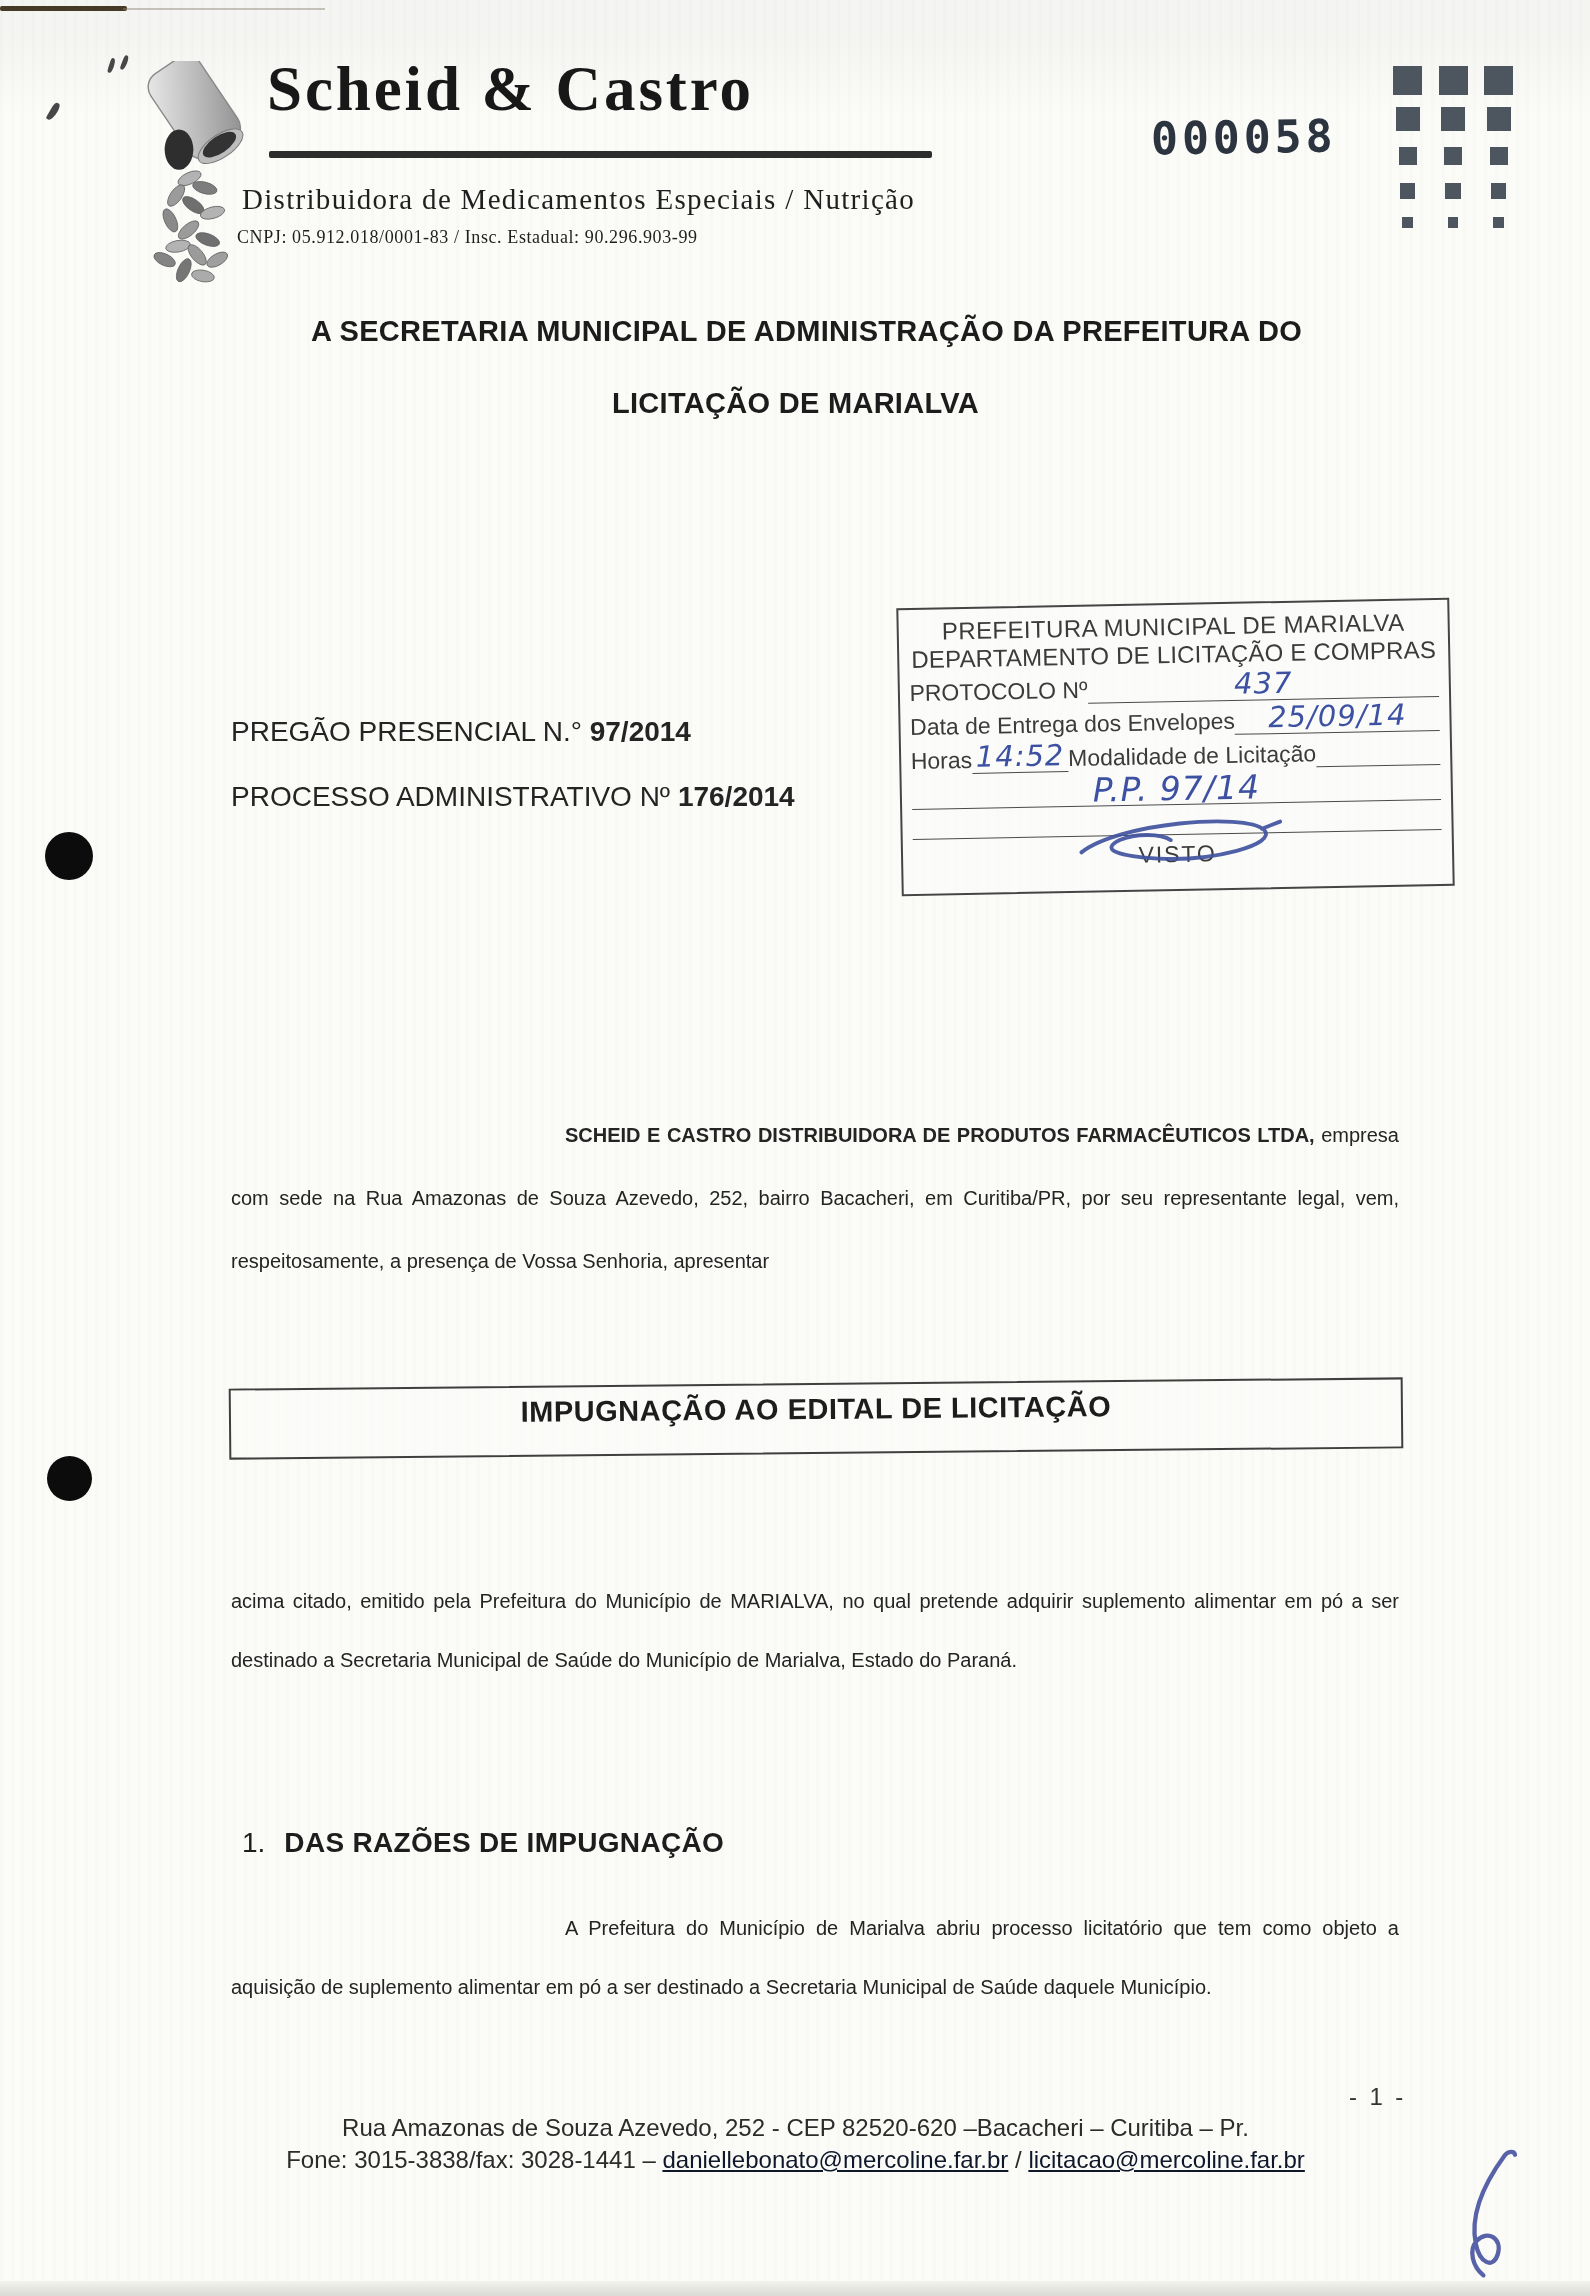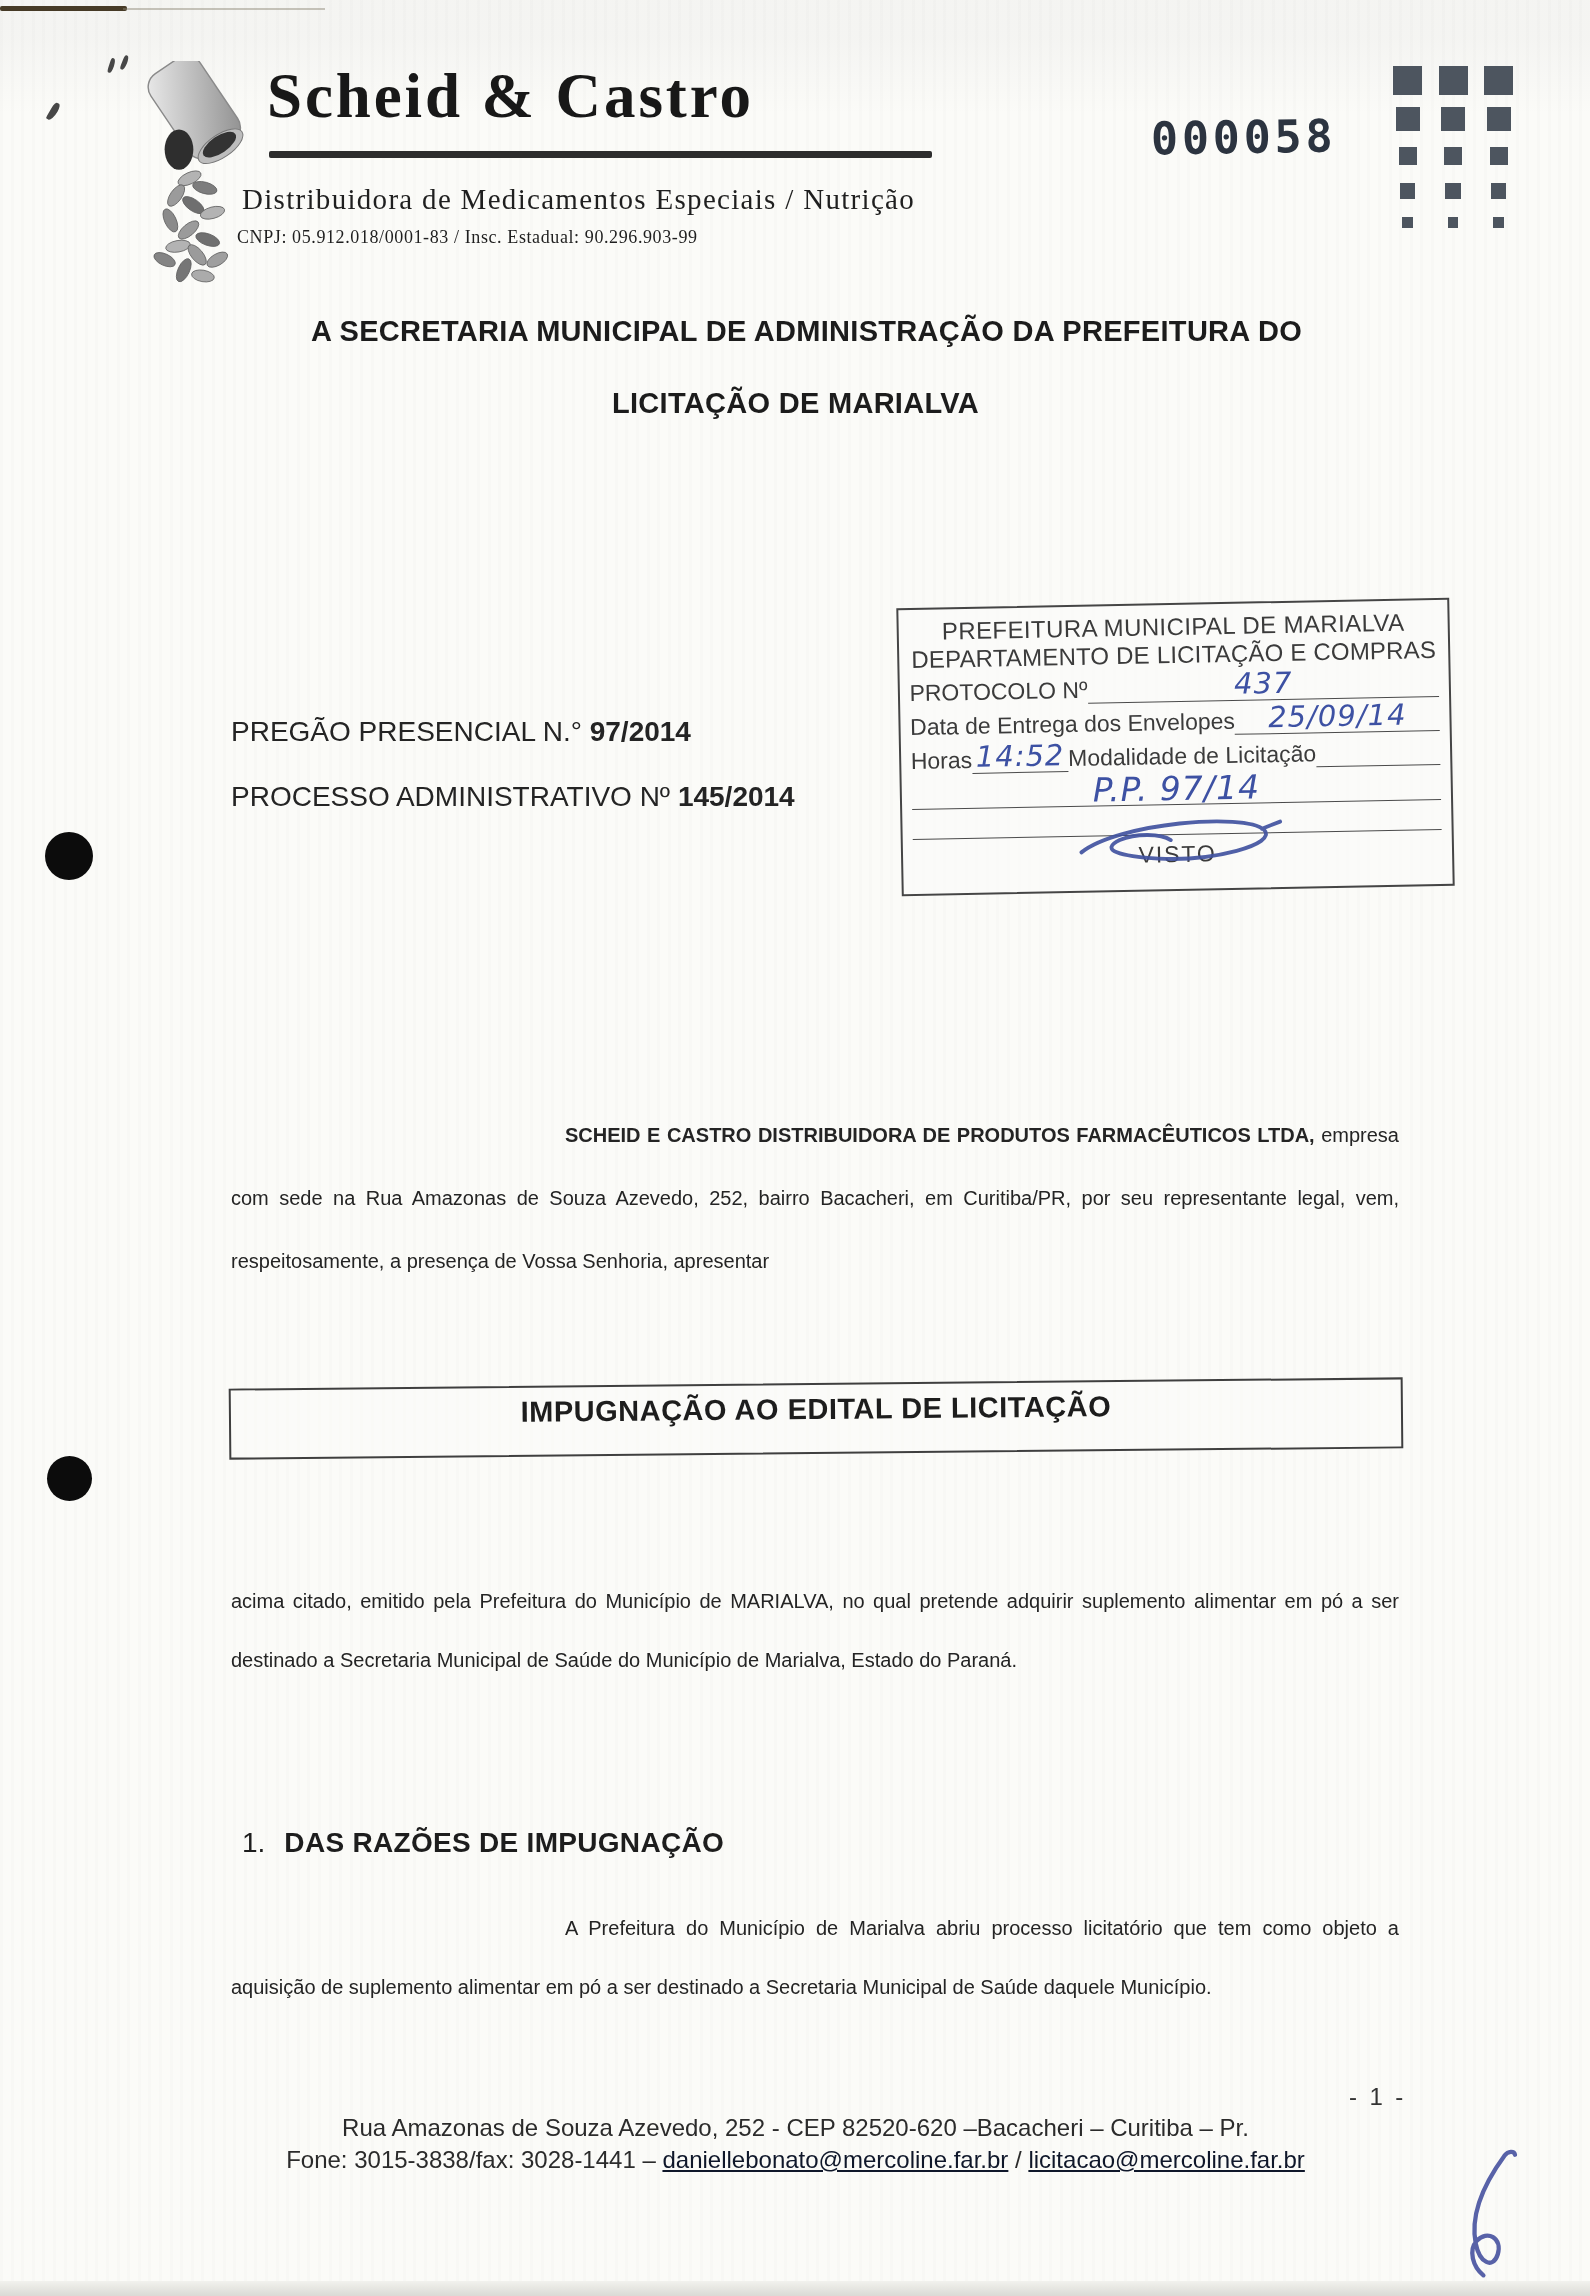--- a/index.html
+++ b/index.html
@@ -27,21 +27,21 @@
 
   
   .mark{position:absolute;background:#474747;border-radius:40% 60% 60% 40%;}
   .mark.apo1{left:109px;top:58px;width:4.8px;height:15.4px;transform:rotate(18deg);}
   .mark.apo2{left:122px;top:55px;width:4.8px;height:15.4px;transform:rotate(22deg);}
   .mark.comma{left:50px;top:102px;width:6.7px;height:19px;transform:rotate(30deg);border-radius:50% 50% 80% 20%;}
 
   
   .logo-svg{position:absolute;left:134px;top:61px;}
   .brand{
-    position:absolute;left:267px;top:60px;width:672px;
+    position:absolute;left:267px;top:53px;width:672px;
     font-family:"Liberation Serif", serif;font-weight:bold;
     font-size:63px;letter-spacing:2.9px;color:#181818;white-space:nowrap;
   }
   .brand-underline{position:absolute;left:269px;top:151px;width:663px;height:6.7px;background:#2d2d2d;border-radius:1.9px;}
   .tagline{
     position:absolute;left:242px;top:183px;
     font-family:"Liberation Serif", serif;font-size:29px;letter-spacing:1.3px;color:#1f1f1f;white-space:nowrap;
   }
   .cnpj{
     position:absolute;left:237px;top:227px;
@@ -210,21 +210,21 @@
         <span class="sq"></span>
         <span class="sq"></span>
         <span class="sq"></span>
       </div>
   </div>
 
   <div class="recipient l1">A SECRETARIA MUNICIPAL DE ADMINISTRAÇÃO DA PREFEITURA DO</div>
   <div class="recipient l2">LICITAÇÃO DE MARIALVA</div>
 
   <div class="ref l1"><span>PREGÃO PRESENCIAL N.° </span><b>97/2014</b></div>
-  <div class="ref l2"><span>PROCESSO ADMINISTRATIVO Nº </span><b>145/2014</b></div>
+  <div class="ref l2"><span>PROCESSO ADMINISTRATIVO Nº </span><b>176/2014</b></div>
 
   <div class="stamp">
     <div class="c h1">PREFEITURA MUNICIPAL DE MARIALVA</div>
     <div class="c h2">DEPARTAMENTO DE LICITAÇÃO E COMPRAS</div>
     <div class="row">
       <span>PROTOCOLO Nº</span>
       <span class="fill ul hw-center"><span class="hw">437</span></span>
     </div>
     <div class="row">
       <span>Data de Entrega dos Envelopes</span>

